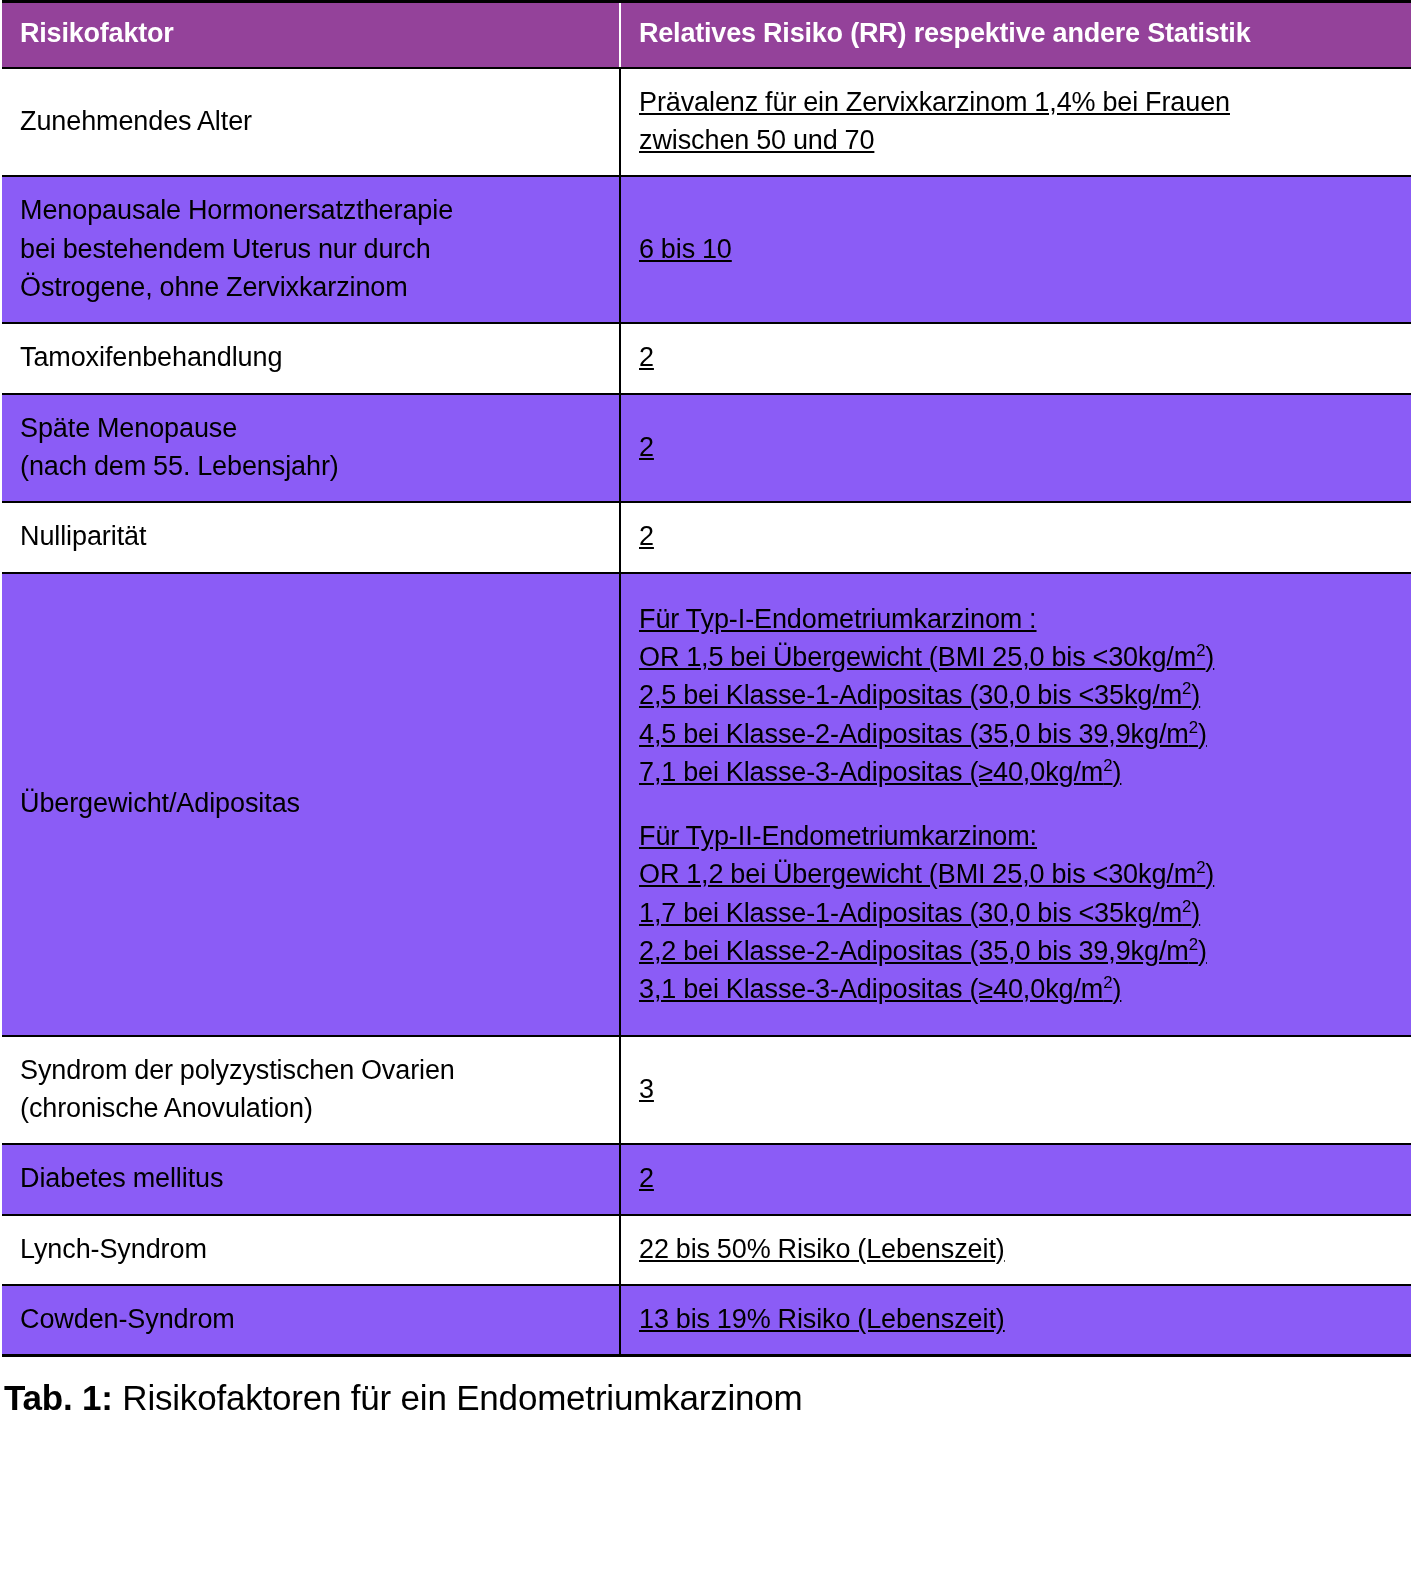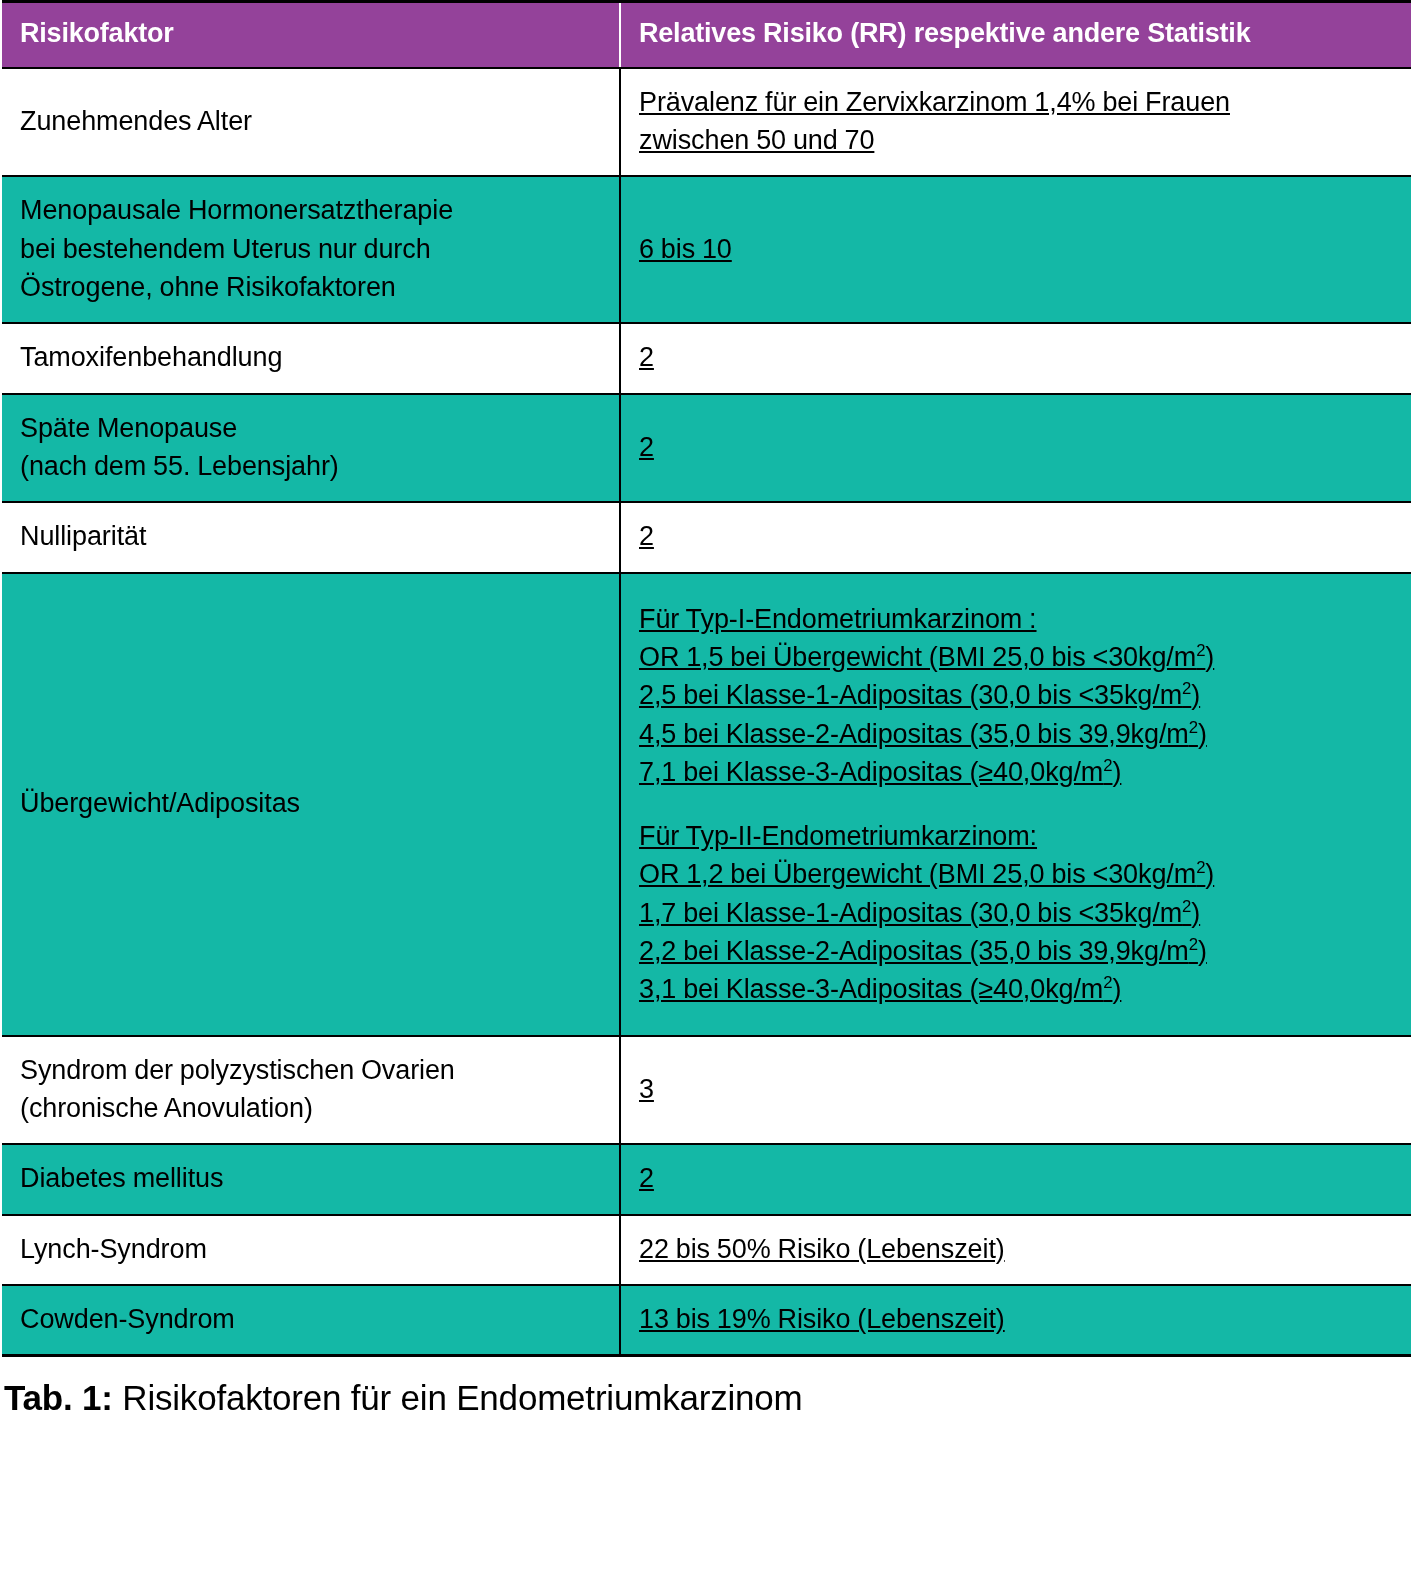--- a/index.html
+++ b/index.html
@@ -56,21 +56,21 @@
     padding: 14px 18px 16px 18px;
     vertical-align: middle;
     border-bottom: 2px solid #000;
     border-right: 2px solid #000;
     letter-spacing: -0.1px;
     word-spacing: -0.5px;
   }
   tbody td.stat { border-right: none; text-decoration: underline; }
   tbody tr:last-child td { border-bottom: none; margin-top: 37px; }
 
-  tbody tr.shaded td { background: #14b8a6; }
+  tbody tr.shaded td { background: #8b5cf6; }
   tbody tr.plain  td { background: #ffffff; }
 
   td.tall { vertical-align: top; padding-top: 26px; padding-bottom: 26px; }
   td.mid  { vertical-align: middle; }
 
   .lines { display: block; }
   .lines .ln { display: block; white-space: nowrap; }
   .lines .ln.blank { height: 0.95em; }
 
   sup { font-size: 0.62em; vertical-align: super; line-height: 0; }
@@ -109,21 +109,21 @@
               <span class="ln">Prävalenz für ein Zervixkarzinom 1,4% bei Frauen</span>
               <span class="ln">zwischen 50 und 70</span>
             </span>
           </td>
         </tr>
         <tr class="shaded">
           <td class="factor mid">
             <span class="lines">
               <span class="ln">Menopausale Hormonersatztherapie</span>
               <span class="ln">bei bestehendem Uterus nur durch</span>
-              <span class="ln">Östrogene, ohne Risikofaktoren</span>
+              <span class="ln">Östrogene, ohne Zervixkarzinom</span>
             </span>
           </td>
           <td class="stat mid"><span>6 bis 10</span></td>
         </tr>
         <tr class="plain">
           <td class="factor mid"><span>Tamoxifenbehandlung</span></td>
           <td class="stat mid"><span>2</span></td>
         </tr>
         <tr class="shaded">
           <td class="factor mid">

